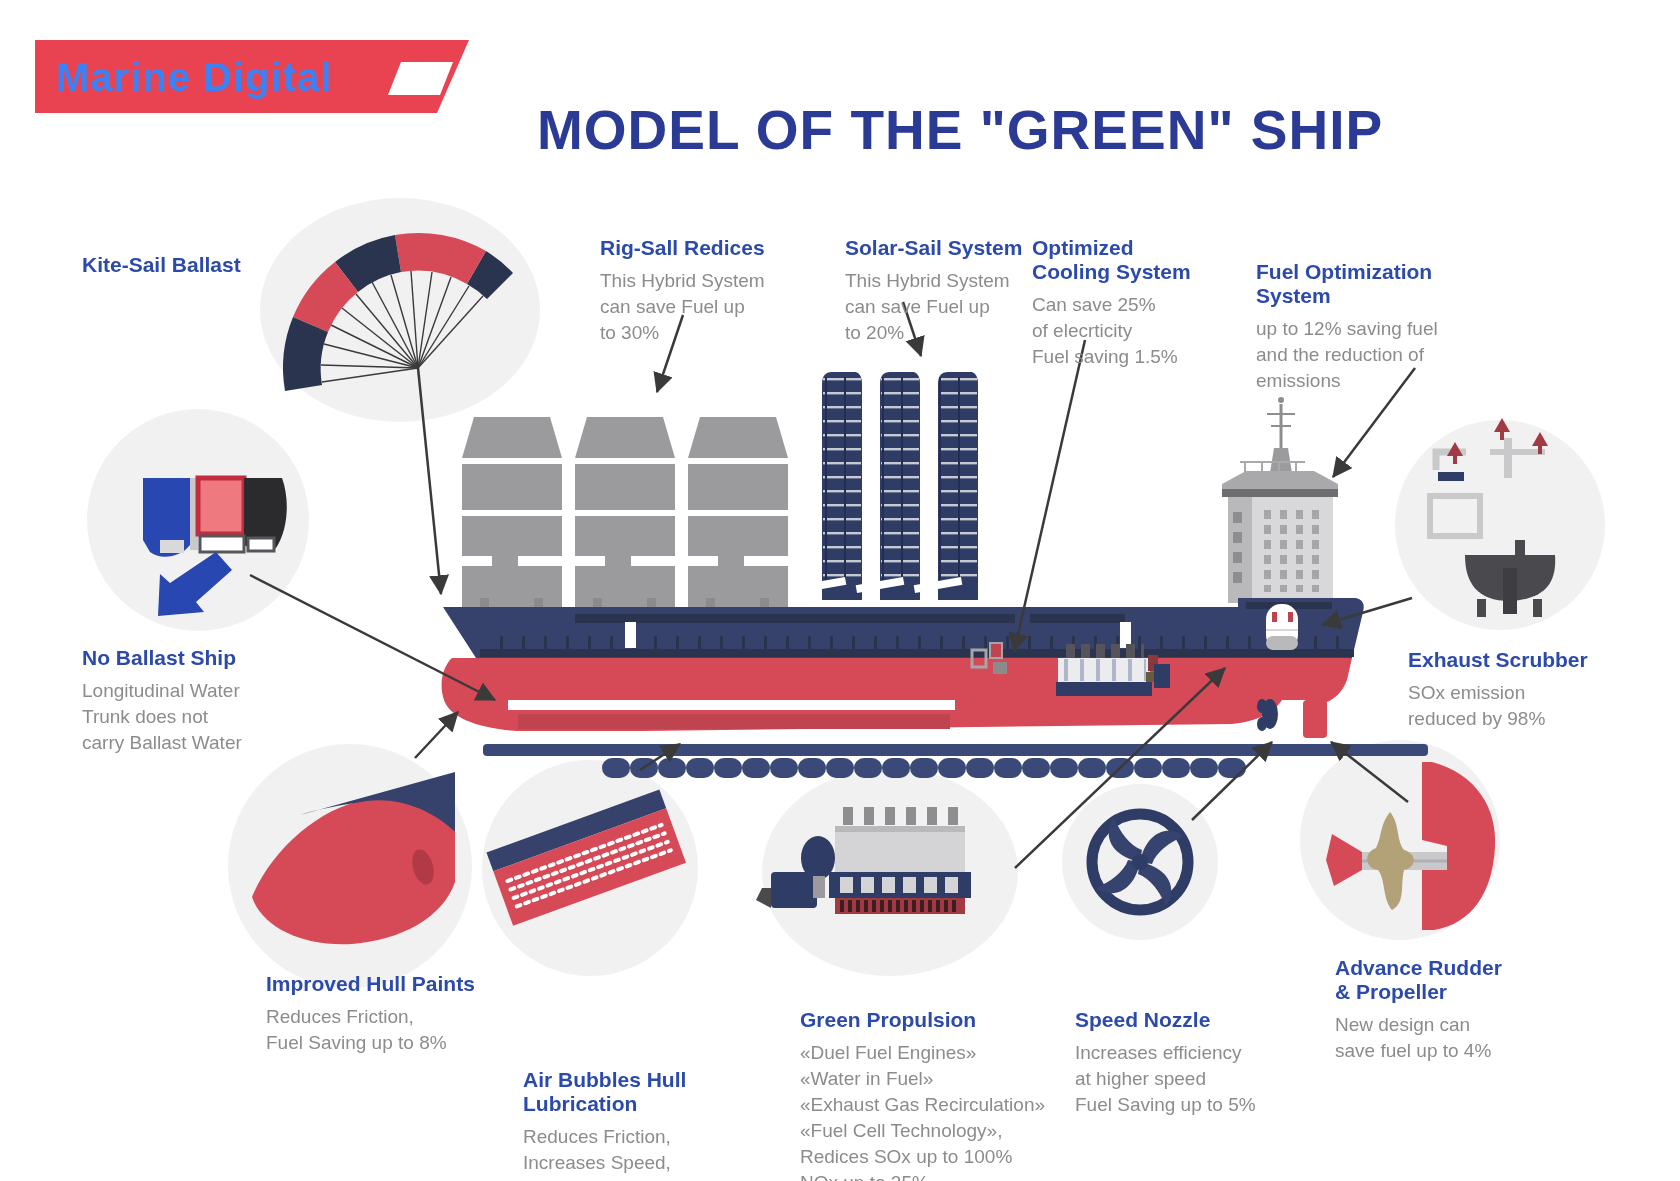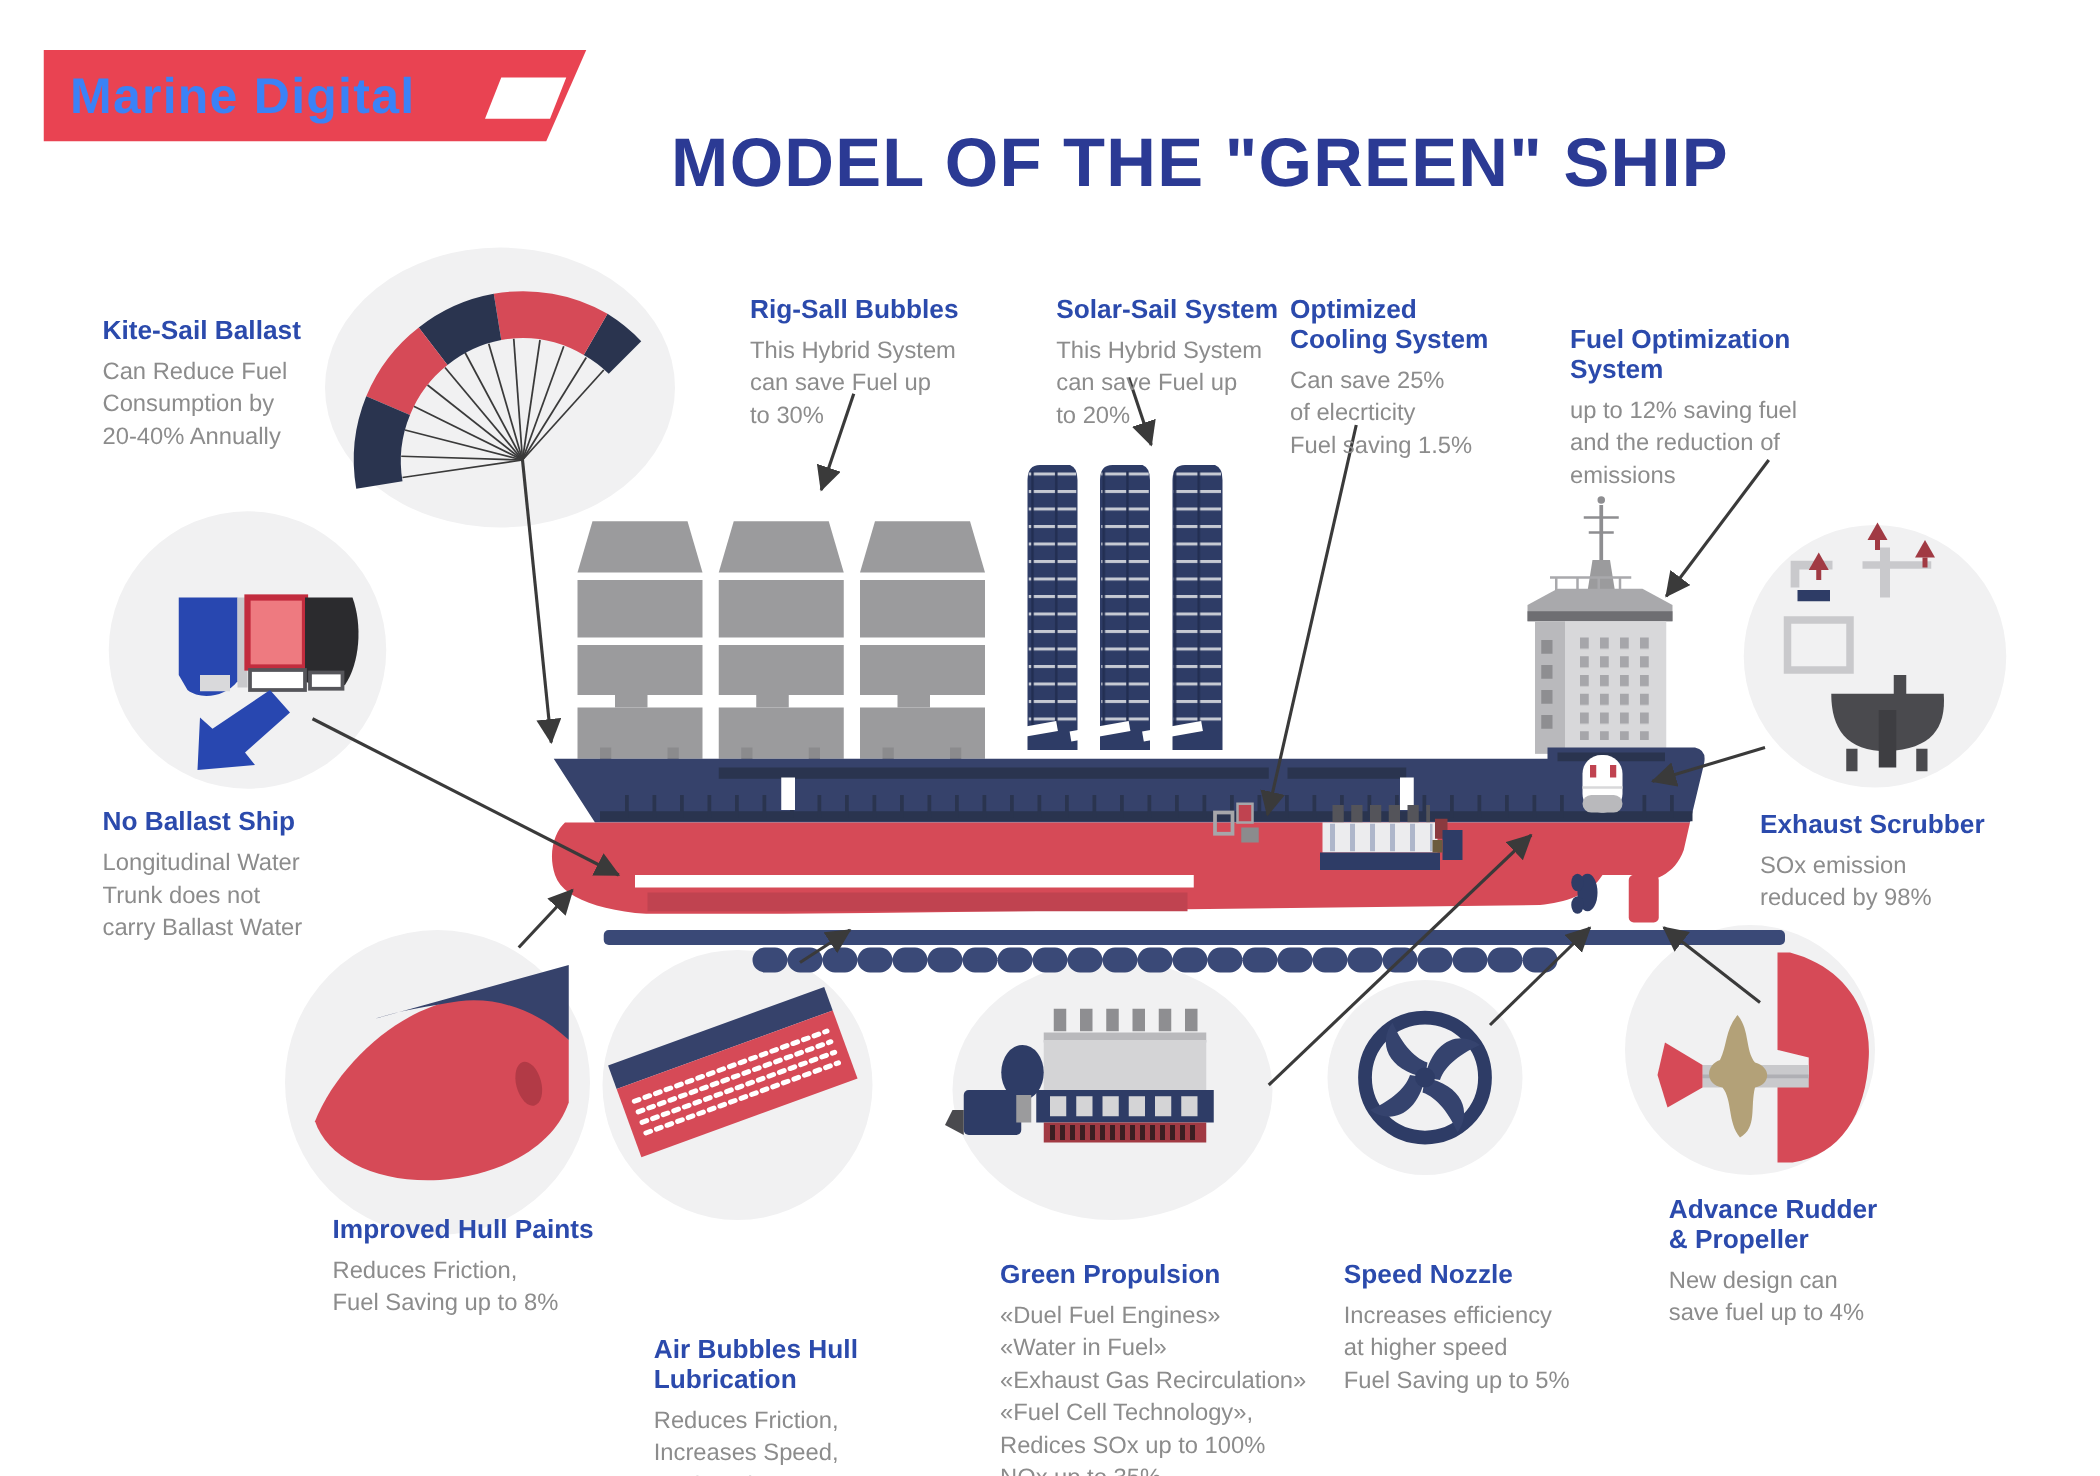--- a/index.html
+++ b/index.html
@@ -307,26 +307,23 @@
     <line class="arrow" x1="1192" y1="820" x2="1272" y2="742" marker-end="url(#ah)"></line>
     <line class="arrow" x1="1408" y1="802" x2="1331" y2="742" marker-end="url(#ah)"></line>
   </g>
 </svg>
 
 <div class="logo-text">Marine Digital</div>
 <h1 class="title">MODEL OF THE "GREEN" SHIP</h1>
 
 <div class="callout" style="left:82px;top:253px">
   <h3>Kite-Sail Ballast</h3>
-  <p>Can Reduce Fuel
-Consumption by
-20-40% Annually</p>
 </div>
 <div class="callout" style="left:600px;top:236px">
-  <h3>Rig-Sall Bubbles</h3>
+  <h3>Rig-Sall Redices</h3>
   <p>This Hybrid System
 can save Fuel up
 to 30%</p>
 </div>
 <div class="callout" style="left:845px;top:236px">
   <h3>Solar-Sail System</h3>
   <p>This Hybrid System
 can save Fuel up
 to 20%</p>
 </div>

